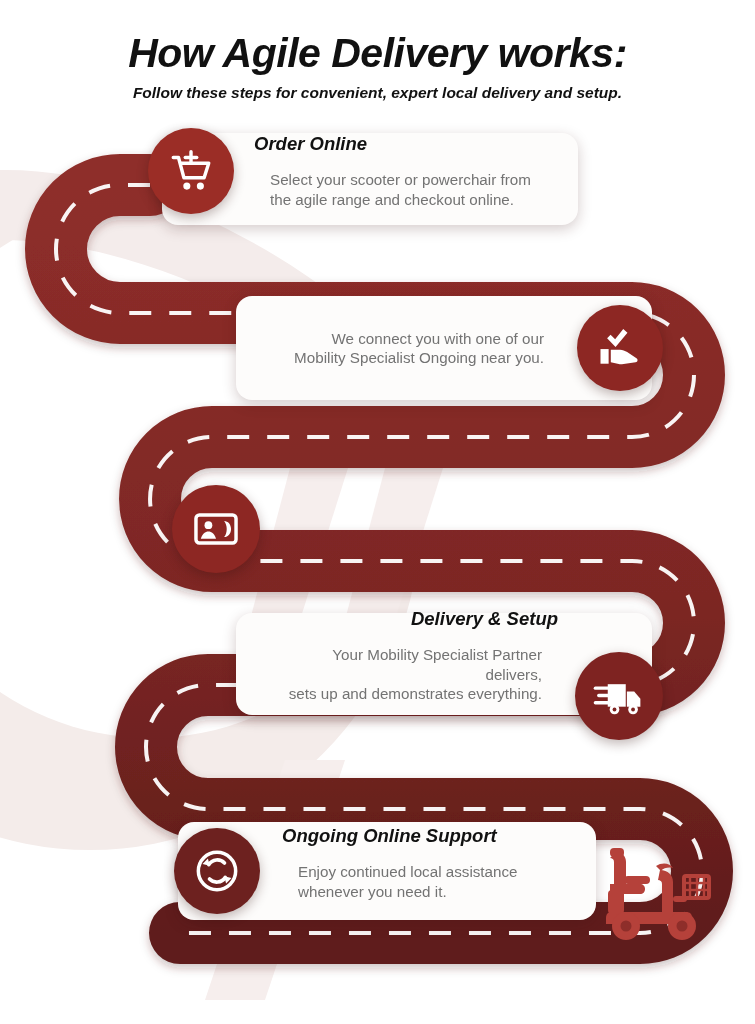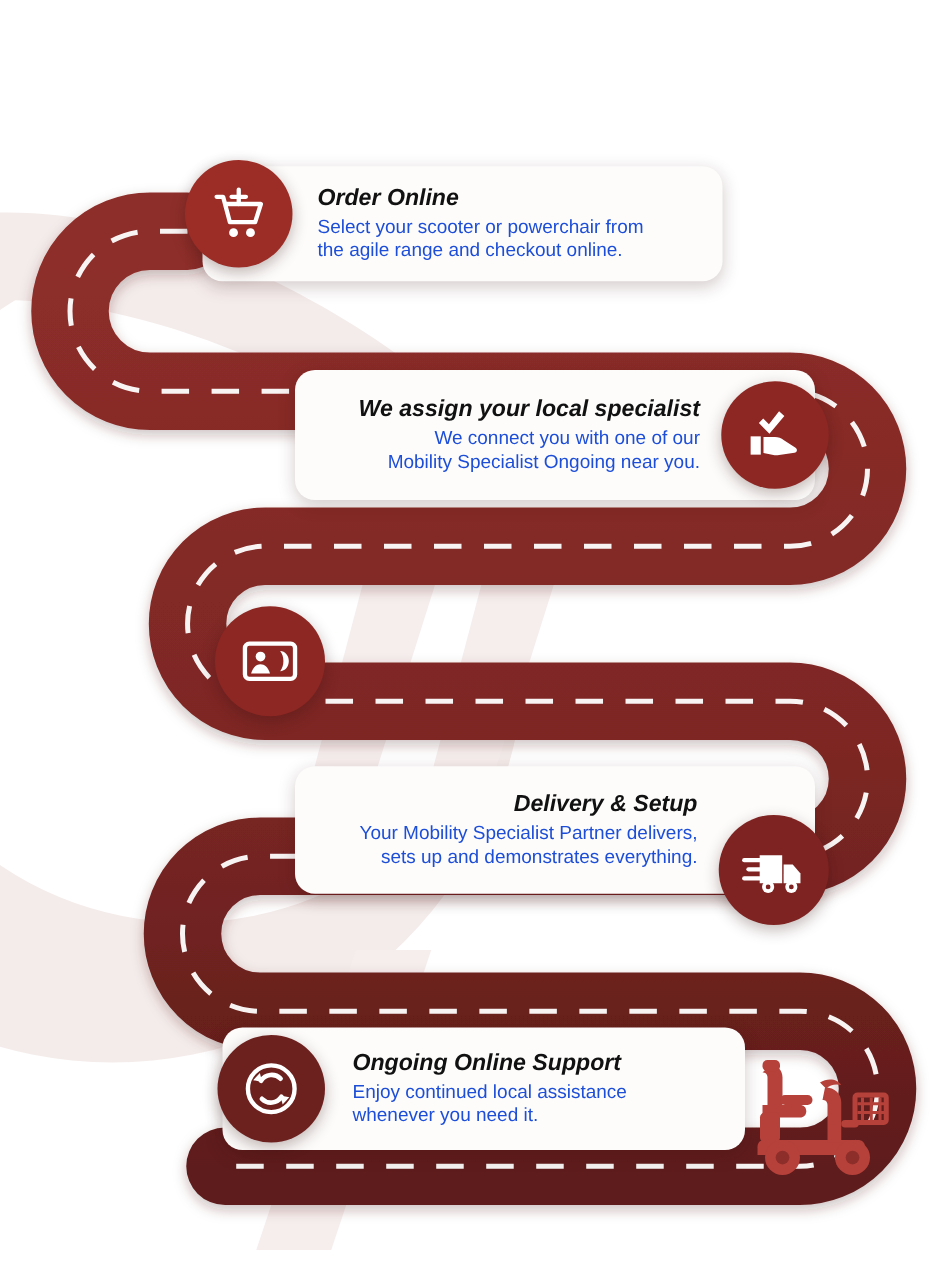--- a/index.html
+++ b/index.html
@@ -33,21 +33,21 @@
     background:#fdfcfb;border-radius:16px;
     box-shadow:0 4px 14px rgba(60,20,18,0.22);
     display:flex;align-items:center;box-sizing:border-box;
   }
   .card-text{flex:1;}
   .card-title{
     font-size:18.5px;font-weight:bold;font-style:italic;color:#111111;
     margin:0 0 3px 0;line-height:1.15;
   }
   .card-body{
-    font-size:15.2px;color:#1d4ed8;line-height:1.28;margin:0;
+    font-size:15.2px;color:#737373;line-height:1.28;margin:16px;
     white-space:pre-line;
   }
   .align-left .card-text{text-align:left;}
   .align-right .card-text{text-align:right;}
 
   
   .icon-circle{
     position:absolute;z-index:7;border-radius:50%;
     display:flex;align-items:center;justify-content:center;
     box-shadow:0 4px 12px rgba(50,15,14,0.30);
@@ -113,20 +113,24 @@
       L 632 561
       A 62 62 0 0 1 632 685
       L 208 685
       A 62 62 0 0 0 208 809
       L 640 809
       A 62 62 0 0 1 640 933
       L 180 933
       " fill="none" stroke="#ffffff" stroke-width="4" stroke-dasharray="22 18" stroke-linecap="butt" opacity="0.95"></path>
   </svg>
 
+  <div class="header">
+    <h1 class="title">How Agile Delivery works:</h1>
+    <p class="subtitle">Follow these steps for convenient, expert local delivery and setup.</p>
+  </div>
 
   <div class="card align-left" style="left:162px;top:133px;width:416px;height:92px;padding:0 20px 0 92px;">
     <div class="card-text">
       <p class="card-title">Order Online</p>
       <p class="card-body">Select your scooter or powerchair from
 the agile range and checkout online.</p>
     </div>
   </div>
   <div class="icon-circle" style="left:148px;top:128px;width:86px;height:86px;background:#9b2d26;">
     <svg width="50" height="50" viewBox="0 0 48 48">
@@ -135,21 +139,20 @@
         <path d="M24 5.5 v11"></path>
         <path d="M18.5 11 h11"></path>
       </g>
       <circle cx="20" cy="38.5" r="3.4" fill="#ffffff"></circle>
       <circle cx="33" cy="38.5" r="3.4" fill="#ffffff"></circle>
     </svg>
   </div>
 
   <div class="card align-right" style="left:236px;top:296px;width:416px;height:104px;padding:0 92px 0 20px;">
     <div class="card-text">
-      <p class="card-title">We assign your local specialist</p>
       <p class="card-body">We connect you with one of our
 Mobility Specialist Ongoing near you.</p>
     </div>
   </div>
   <div class="icon-circle" style="left:577px;top:305px;width:86px;height:86px;background:#8d2723;">
     <svg width="52" height="52" viewBox="0 0 48 48">
       <path d="M27 6.5 l-7.5 9.5 -4.2 -4.2 -3.2 3.3 7.8 8 11 -13.2 z" fill="#ffffff"></path>
       <rect x="6" y="25" width="7.5" height="13.5" fill="#ffffff"></rect>
       <path d="M15.5 25.5 h8.5 c2.4 0 4.6 0.9 6.6 2.3 l8.6 5.6 c1.6 1.1 1.2 3.4 -0.8 3.7 l-12.6 1.8 c-1 0.15 -2 0.1 -3 -0.1 l-7.3 -1.6 z" fill="#ffffff"></path>
     </svg>

